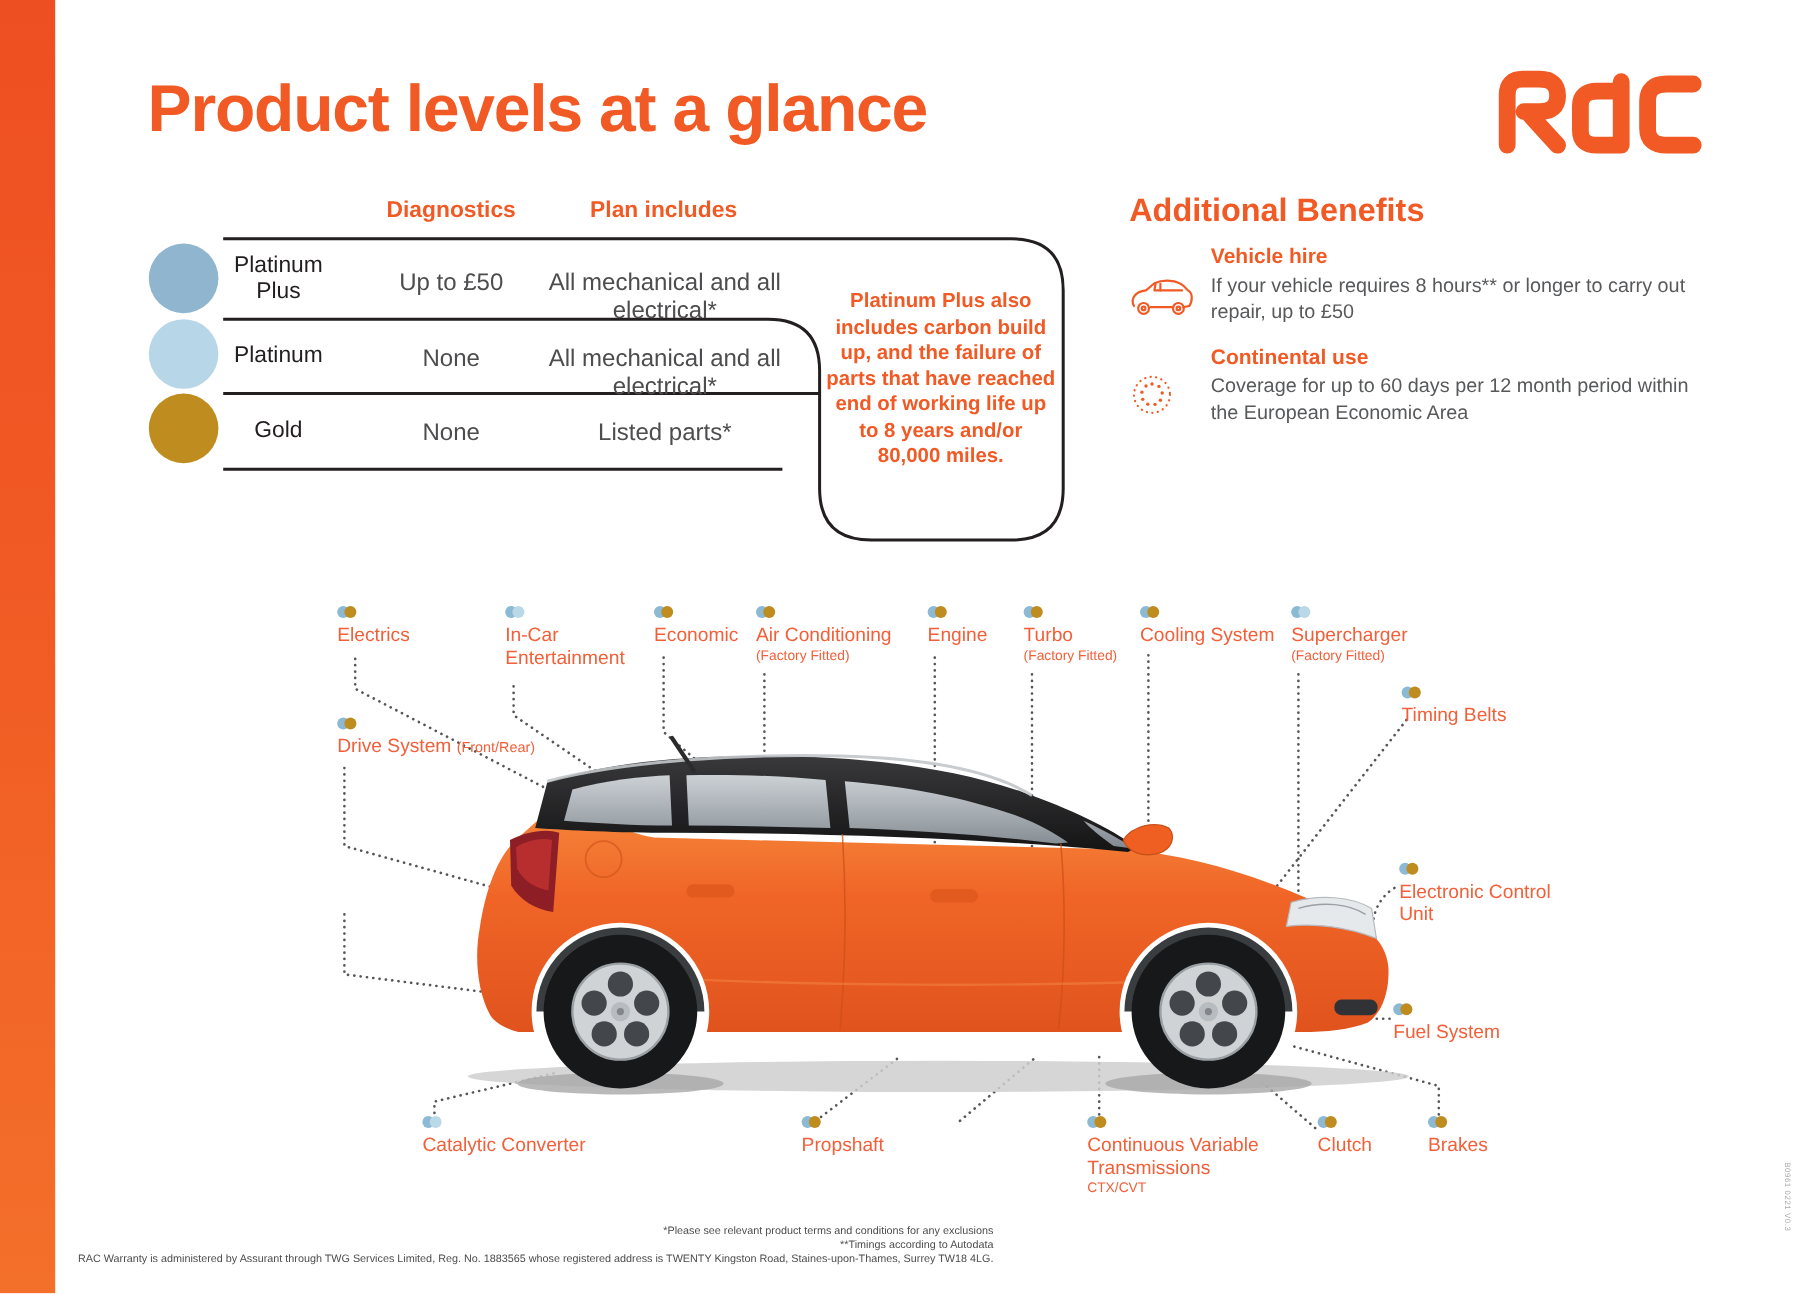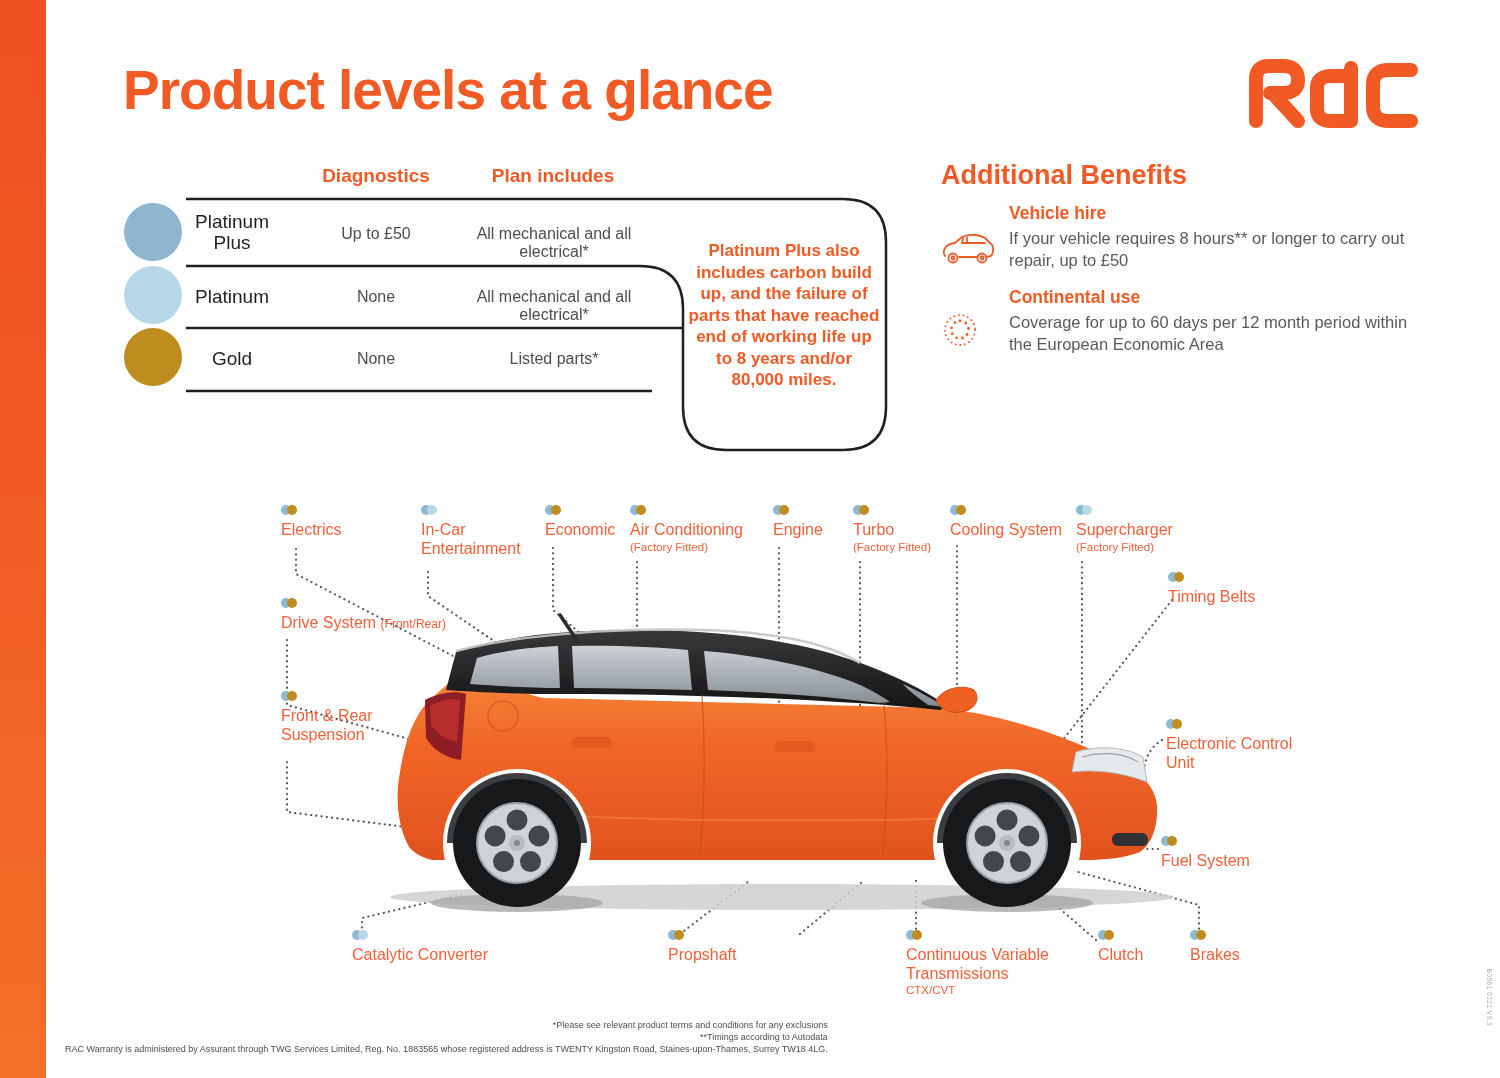--- a/index.html
+++ b/index.html
@@ -7,21 +7,21 @@
         font-family:Liberation Sans, sans-serif;}
   .leftbar{position:absolute;left:0;top:0;width:46px;height:1078px;
            background:linear-gradient(180deg,#ee4f22 0%,#f15a24 45%,#f3702a 100%);}
   .title{position:absolute;left:123px;top:58px;font-size:55px;font-weight:bold;
          letter-spacing:-1px;color:#f15a24;}
   .logo{position:absolute;left:1243px;top:55px;}
   svg.gfx{position:absolute;left:0;top:0;}
   
   .th{position:absolute;font-size:19px;font-weight:bold;color:#f15a24;text-align:center;}
   .rowname{position:absolute;font-size:19px;color:#231f20;text-align:center;line-height:21px;}
-  .cell{position:absolute;font-size:16px;color:#4d4d4f;text-align:center;}
+  .cell{position:absolute;font-size:20px;color:#4d4d4f;text-align:center;}
   .callout-text{position:absolute;left:688px;top:240px;width:192px;text-align:center;
                 font-size:17px;font-weight:bold;line-height:21.5px;color:#f15a24;}
   
   .benefits{position:absolute;left:941px;top:160px;width:488px;}
   .benefits h2{margin:0 0 12px 0;font-size:27px;font-weight:bold;color:#f15a24;}
   .benefit{display:flex;gap:14px;margin-bottom:16px;align-items:flex-end;}
   .bicon{width:54px;flex:0 0 54px;padding-top:2px;}
   .bhead{font-size:17.5px;font-weight:bold;color:#f15a24;margin-bottom:3px;}
   .btext{font-size:16.5px;color:#58595b;line-height:22px;max-width:408px;}
   
@@ -296,24 +296,20 @@
   <div class="part" style="left:1168px;top:572px">
     <span class="dots"><span class="dot dot-blue"></span><span class="dot dot-gold"></span></span>
     <div class="plabel">Timing Belts</div>
   </div>
 
   <div class="part" style="left:281px;top:598px;width:220px">
     <span class="dots"><span class="dot dot-blue"></span><span class="dot dot-gold"></span></span>
     <div class="plabel"><span>Drive System</span> <span class="psub-inline">(Front/Rear)</span></div>
   </div>
 
-  <div class="part" style="left:281px;top:691px;width:125px">
-    <span class="dots"><span class="dot dot-blue"></span><span class="dot dot-gold"></span></span>
-    <div class="plabel">Front &amp; Rear Suspension</div>
-  </div>
 
   <div class="part" style="left:1166px;top:719px;width:145px">
     <span class="dots"><span class="dot dot-blue"></span><span class="dot dot-gold"></span></span>
     <div class="plabel">Electronic Control Unit</div>
   </div>
 
   <div class="part" style="left:1161px;top:836px">
     <span class="dots"><span class="dot dot-blue"></span><span class="dot dot-gold"></span></span>
     <div class="plabel">Fuel System</div>
   </div>

